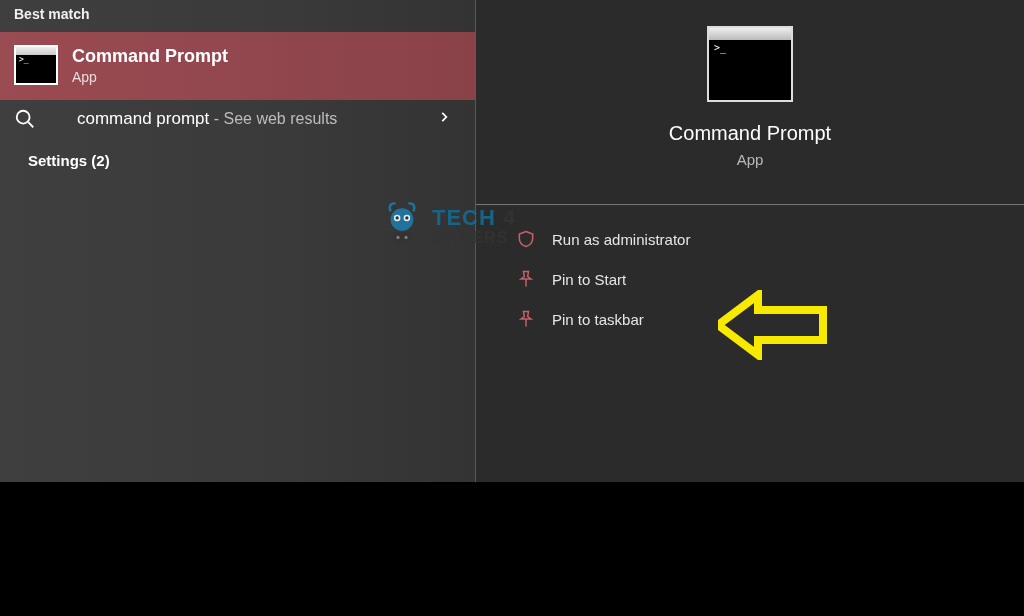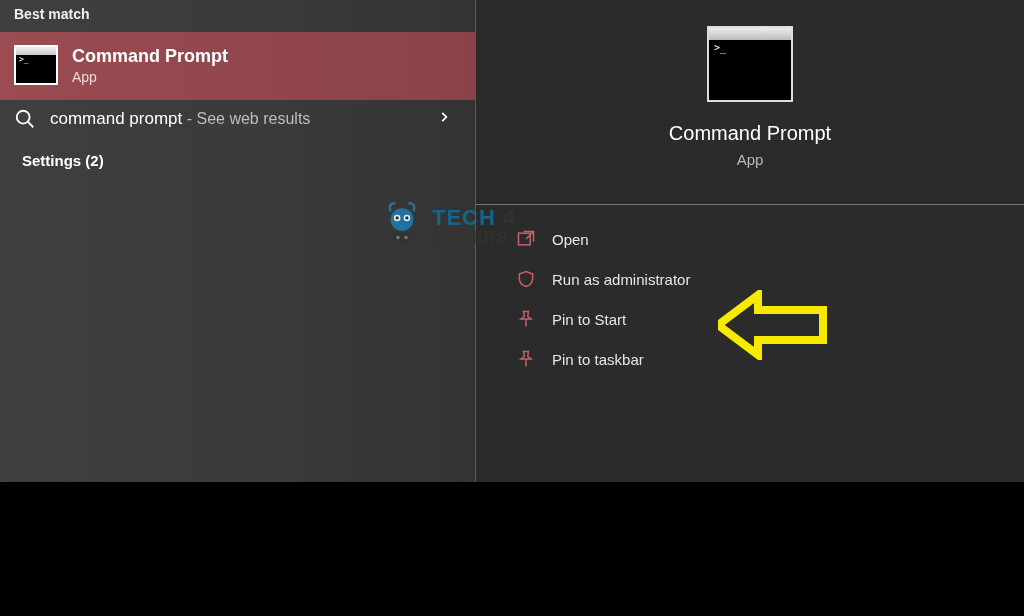--- a/index.html
+++ b/index.html
@@ -46,24 +46,24 @@
   .bm-text .title { font-size:18px; font-weight:600; color:#fff; }
   .bm-text .sub { font-size:14px; color:#e9dcdc; margin-top:2px; }
   .search-web-header { padding-top:18px; }
   .web-row {
     display:flex; align-items:center;
     padding: 8px 14px 10px 14px;
     gap:14px;
     cursor:pointer;
   }
   .mag-icon { width:22px; height:22px; flex:0 0 auto; color:#fff; }
-  .web-text { font-size:17px; color:#fff; }
+  .web-text { font-size:17px; color:#fff;margin-left:27px; }
   .web-text .suffix { color:#bdbdbd; font-size:16px; }
   .chevron { margin-left:auto; margin-right:10px; color:#fff; }
-  .settings-header { padding: 12px 22px; font-size:15px; font-weight:600; color:#fff; }
+  .settings-header { padding: 12px 28px; font-size:15px; font-weight:600; color:#fff; }
   
   .right {
     flex:1;
     height:100%;
     background:#2b2b2b;
     border-left: 1px solid #5a5a5a;
     color:#e6e6e6;
     position:relative;
     display:flex; flex-direction:column;
   }
@@ -166,30 +166,20 @@
     <div class="right-top">
       <div class="cmd-icon-large"></div>
       <div class="app-title">Command Prompt</div>
       <div class="app-sub">App</div>
     </div>
 
     <div class="divider"></div>
 
     <div class="actions">
 
-      <div class="action">
-        <span class="aicon">
-          <svg viewBox="0 0 24 24" fill="none" stroke="currentColor" stroke-width="1.8">
-            <rect x="3" y="5" width="14" height="14"></rect>
-              <path d="M9 3h12v12"></path>
-              <path d="M21 3l-9 9"></path>
-          </svg>
-        </span>
-        <span>Open</span>
-      </div>
 
       <div class="action">
         <span class="aicon">
           <svg viewBox="0 0 24 24" fill="none" stroke="currentColor" stroke-width="1.8">
             <path d="M12 3l8 3v5c0 5-3.5 8.5-8 10-4.5-1.5-8-5-8-10V6l8-3z"></path>
           </svg>
         </span>
         <span>Run as administrator</span>
       </div>
 

